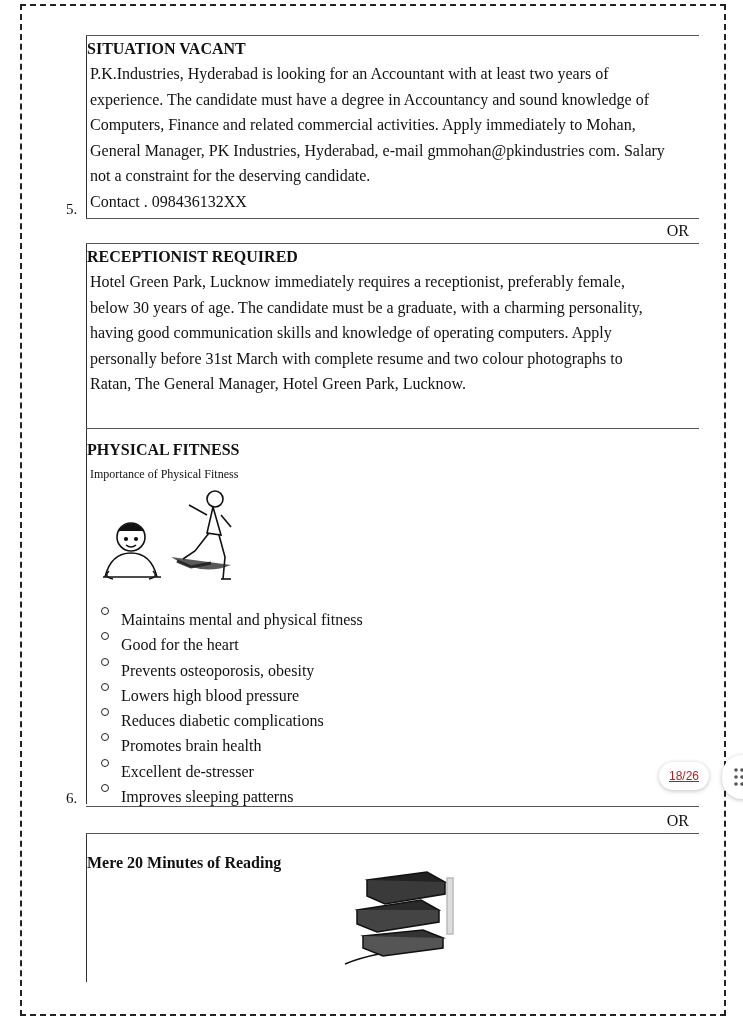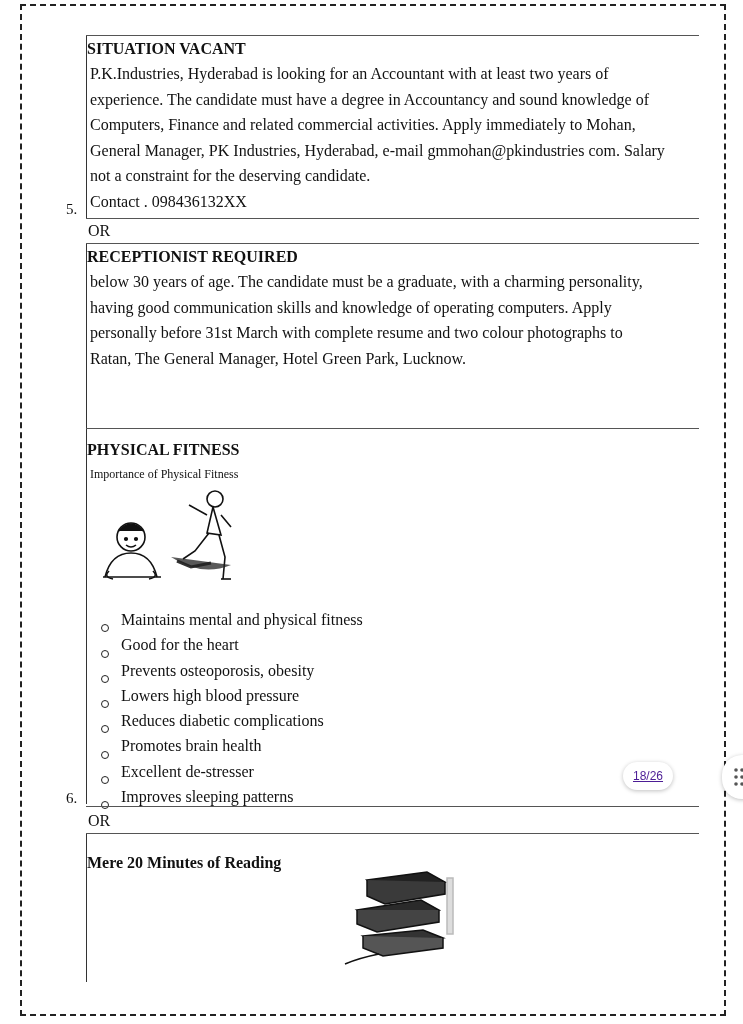--- a/index.html
+++ b/index.html
@@ -12,29 +12,29 @@
     border:2px dashed #222; box-sizing:border-box;
   }
   .qnum { position:absolute; font-size:15px; }
   .box {
     position:absolute; left:86px; width:613px;
     border-left:1px solid #333; box-sizing:border-box;
   }
   .hline { position:absolute; left:86px; width:613px; height:0; border-top:1.5px solid #555; }
   .title { text-align:left; font-weight:bold; font-size:16px; line-height:25px; }
   .body-text { font-size:16px; line-height:25.5px; padding-left:3px; }
-  .or { position:absolute; left:88px; width:613px; text-align:left; font-size:16px; }
+  .or { position:absolute; left:76px; width:613px; text-align:right; font-size:16px; }
   .subhead { font-weight:normal; font-size:12px; padding-left:3px; line-height:25px; }
   ul.bullets { list-style:none; margin:0; padding:0 0 0 14px; }
-  ul.bullets li { font-size:16px; line-height:25.3px; display:flex; align-items:flex-end; }
+  ul.bullets li { font-size:16px; line-height:25.3px; display:flex; align-items:flex-start; }
   .bul { width:6px; height:6px; border:1.3px solid #222; border-radius:50%; display:inline-block; margin-right:12px; }
   .pager {
-    position:absolute; left:623px; top:762px; width:50px; height:28px; border-radius:14px;
+    position:absolute; left:659px; top:762px; width:50px; height:28px; border-radius:14px;
     background:#fff; box-shadow:0 1px 4px rgba(0,0,0,0.25);
-    font-family:"Liberation Sans", sans-serif; font-size:12px; color:#4c1d95;
+    font-family:"Liberation Sans", sans-serif; font-size:12px; color:#b91c1c;
     display:flex; align-items:center; justify-content:center;text-decoration:underline;
   }
   .grip {
     position:absolute; left:722px; top:755px; width:40px; height:44px; border-radius:22px;
     background:#fff; box-shadow:0 1px 4px rgba(0,0,0,0.25);
   }
 </style>
 </head>
 <body>
 
@@ -52,20 +52,21 @@
     <div>Contact . 098436132XX</div>
   </div>
 </div>
 <div class="qnum" style="left:66px; top:201px;">5.</div>
 <div class="hline" style="top:218px;"></div>
 <div class="or" style="top:222px;">OR</div>
 <div class="hline" style="top:243px;"></div>
 <div class="box" style="top:244px; height:184px;">
   <div class="title">RECEPTIONIST REQUIRED</div>
   <div class="body-text">
+    <div>Hotel Green Park, Lucknow immediately requires a receptionist, preferably female,</div>
     <div>below 30 years of age. The candidate must be a graduate, with a charming personality,</div>
     <div>having good communication skills and knowledge of operating computers. Apply</div>
     <div>personally before 31st March with complete resume and two colour photographs to</div>
     <div>Ratan, The General Manager, Hotel Green Park, Lucknow.</div>
   </div>
 </div>
 <div class="hline" style="top:428px;"></div>
 
 <div class="box" style="top:429px; height:375px;">
   <div class="title" style="margin-top:8px;">PHYSICAL FITNESS</div>

